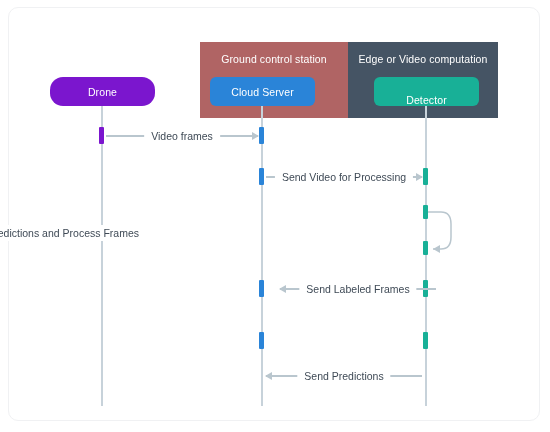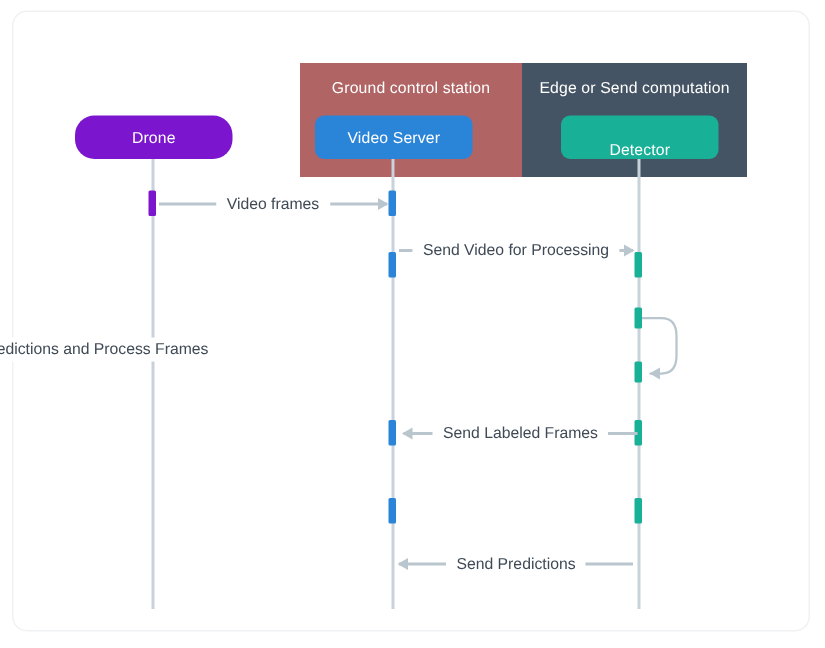--- a/index.html
+++ b/index.html
@@ -206,32 +206,32 @@
 
 <div id="canvas">
   <div id="card"></div>
 
   <div id="diagram">
 
     <div class="group-box" id="group-gcs">
       <div class="group-title">Ground control station</div>
     </div>
     <div class="group-box" id="group-edge">
-      <div class="group-title">Edge or Send computation</div>
+      <div class="group-title">Edge or Video computation</div>
     </div>
 
     <div class="lifeline" id="ll-drone"></div>
     <div class="lifeline" id="ll-videoserver"></div>
     <div class="lifeline" id="ll-detector"></div>
 
     <div class="participant" id="p-drone">
       <span class="plabel">Drone</span>
     </div>
     <div class="participant" id="p-videoserver">
-      <span class="plabel">Video Server</span>
+      <span class="plabel">Cloud Server</span>
     </div>
     <div class="participant" id="p-detector">
       <span class="plabel">Detector</span>
     </div>
 
     <div class="activation act-drone" style="top:127px;height:17px;"></div>
     <div class="activation act-vs" style="top:127px;height:17px;"></div>
 
     <div class="activation act-vs" style="top:168px;height:17px;"></div>
     <div class="activation act-det" style="top:168px;height:17px;"></div>
@@ -244,35 +244,35 @@
 
     <div class="activation act-vs" style="top:332px;height:17px;"></div>
     <div class="activation act-det" style="top:332px;height:17px;"></div>
 
     <div class="message" style="left:106px;top:128px;width:152px;">
       <div class="msg-line"></div>
       <div class="arrow-head arrow-right"></div>
       <div class="msg-label">Video frames</div>
     </div>
 
-    <div class="message" style="left:266px;top:159px;width:156px;">
+    <div class="message" style="left:266px;top:169px;width:156px;">
       <div class="msg-line"></div>
       <div class="arrow-head arrow-right"></div>
       <div class="msg-label">Send Video for Processing</div>
     </div>
 
     <div id="self-loop">
       <svg width="34" height="52" viewBox="0 0 34 52" aria-hidden="true">
         <path d="M5,7 L18,7 Q28,7 28,19 L28,32 Q28,44 18,44 L10,44" fill="none" stroke="#b9c6ce" stroke-width="1.5"></path>
         <polygon points="10,44 17,40 17,48" fill="#b9c6ce"></polygon>
       </svg>
     </div>
     <div id="self-loop-label">Make Predictions and Process Frames</div>
 
-    <div class="message" style="left:269px;top:281px;width:156px;">
+    <div class="message" style="left:280px;top:281px;width:156px;">
       <div class="msg-line"></div>
       <div class="arrow-head arrow-left"></div>
       <div class="msg-label">Send Labeled Frames</div>
     </div>
 
     <div class="message" style="left:266px;top:333px;width:156px;margin-top:35px;">
       <div class="msg-line"></div>
       <div class="arrow-head arrow-left"></div>
       <div class="msg-label">Send Predictions</div>
     </div>

